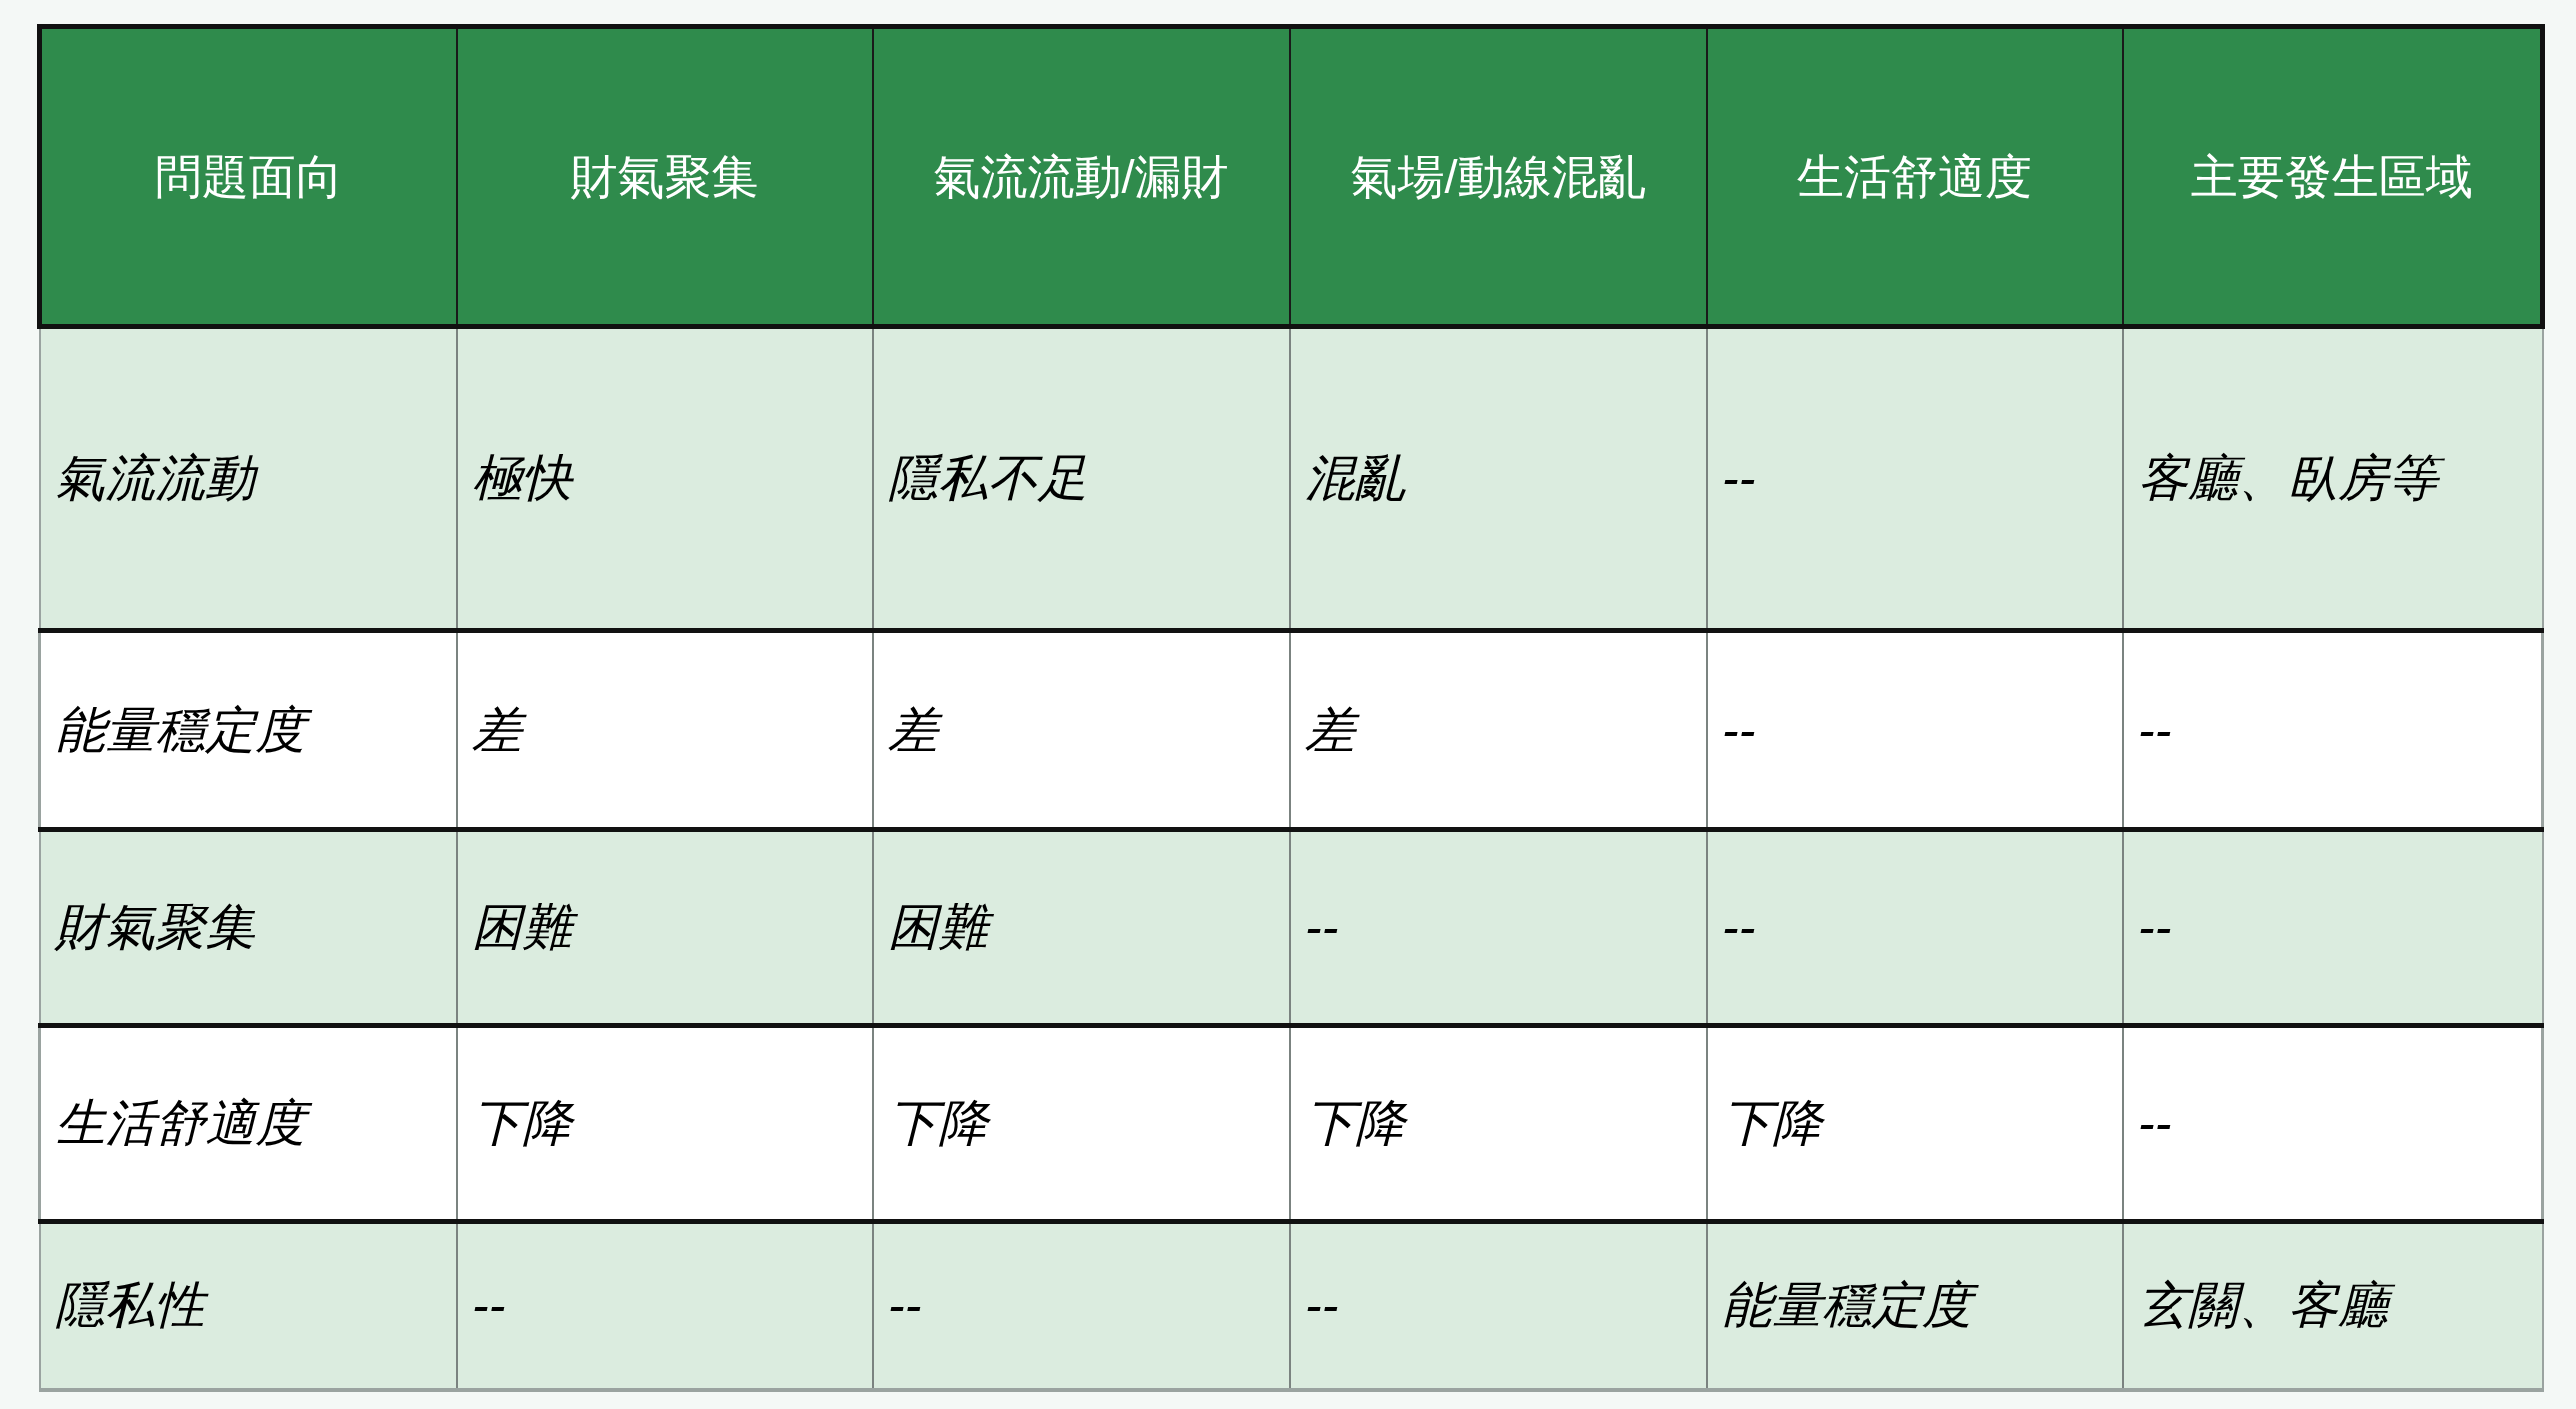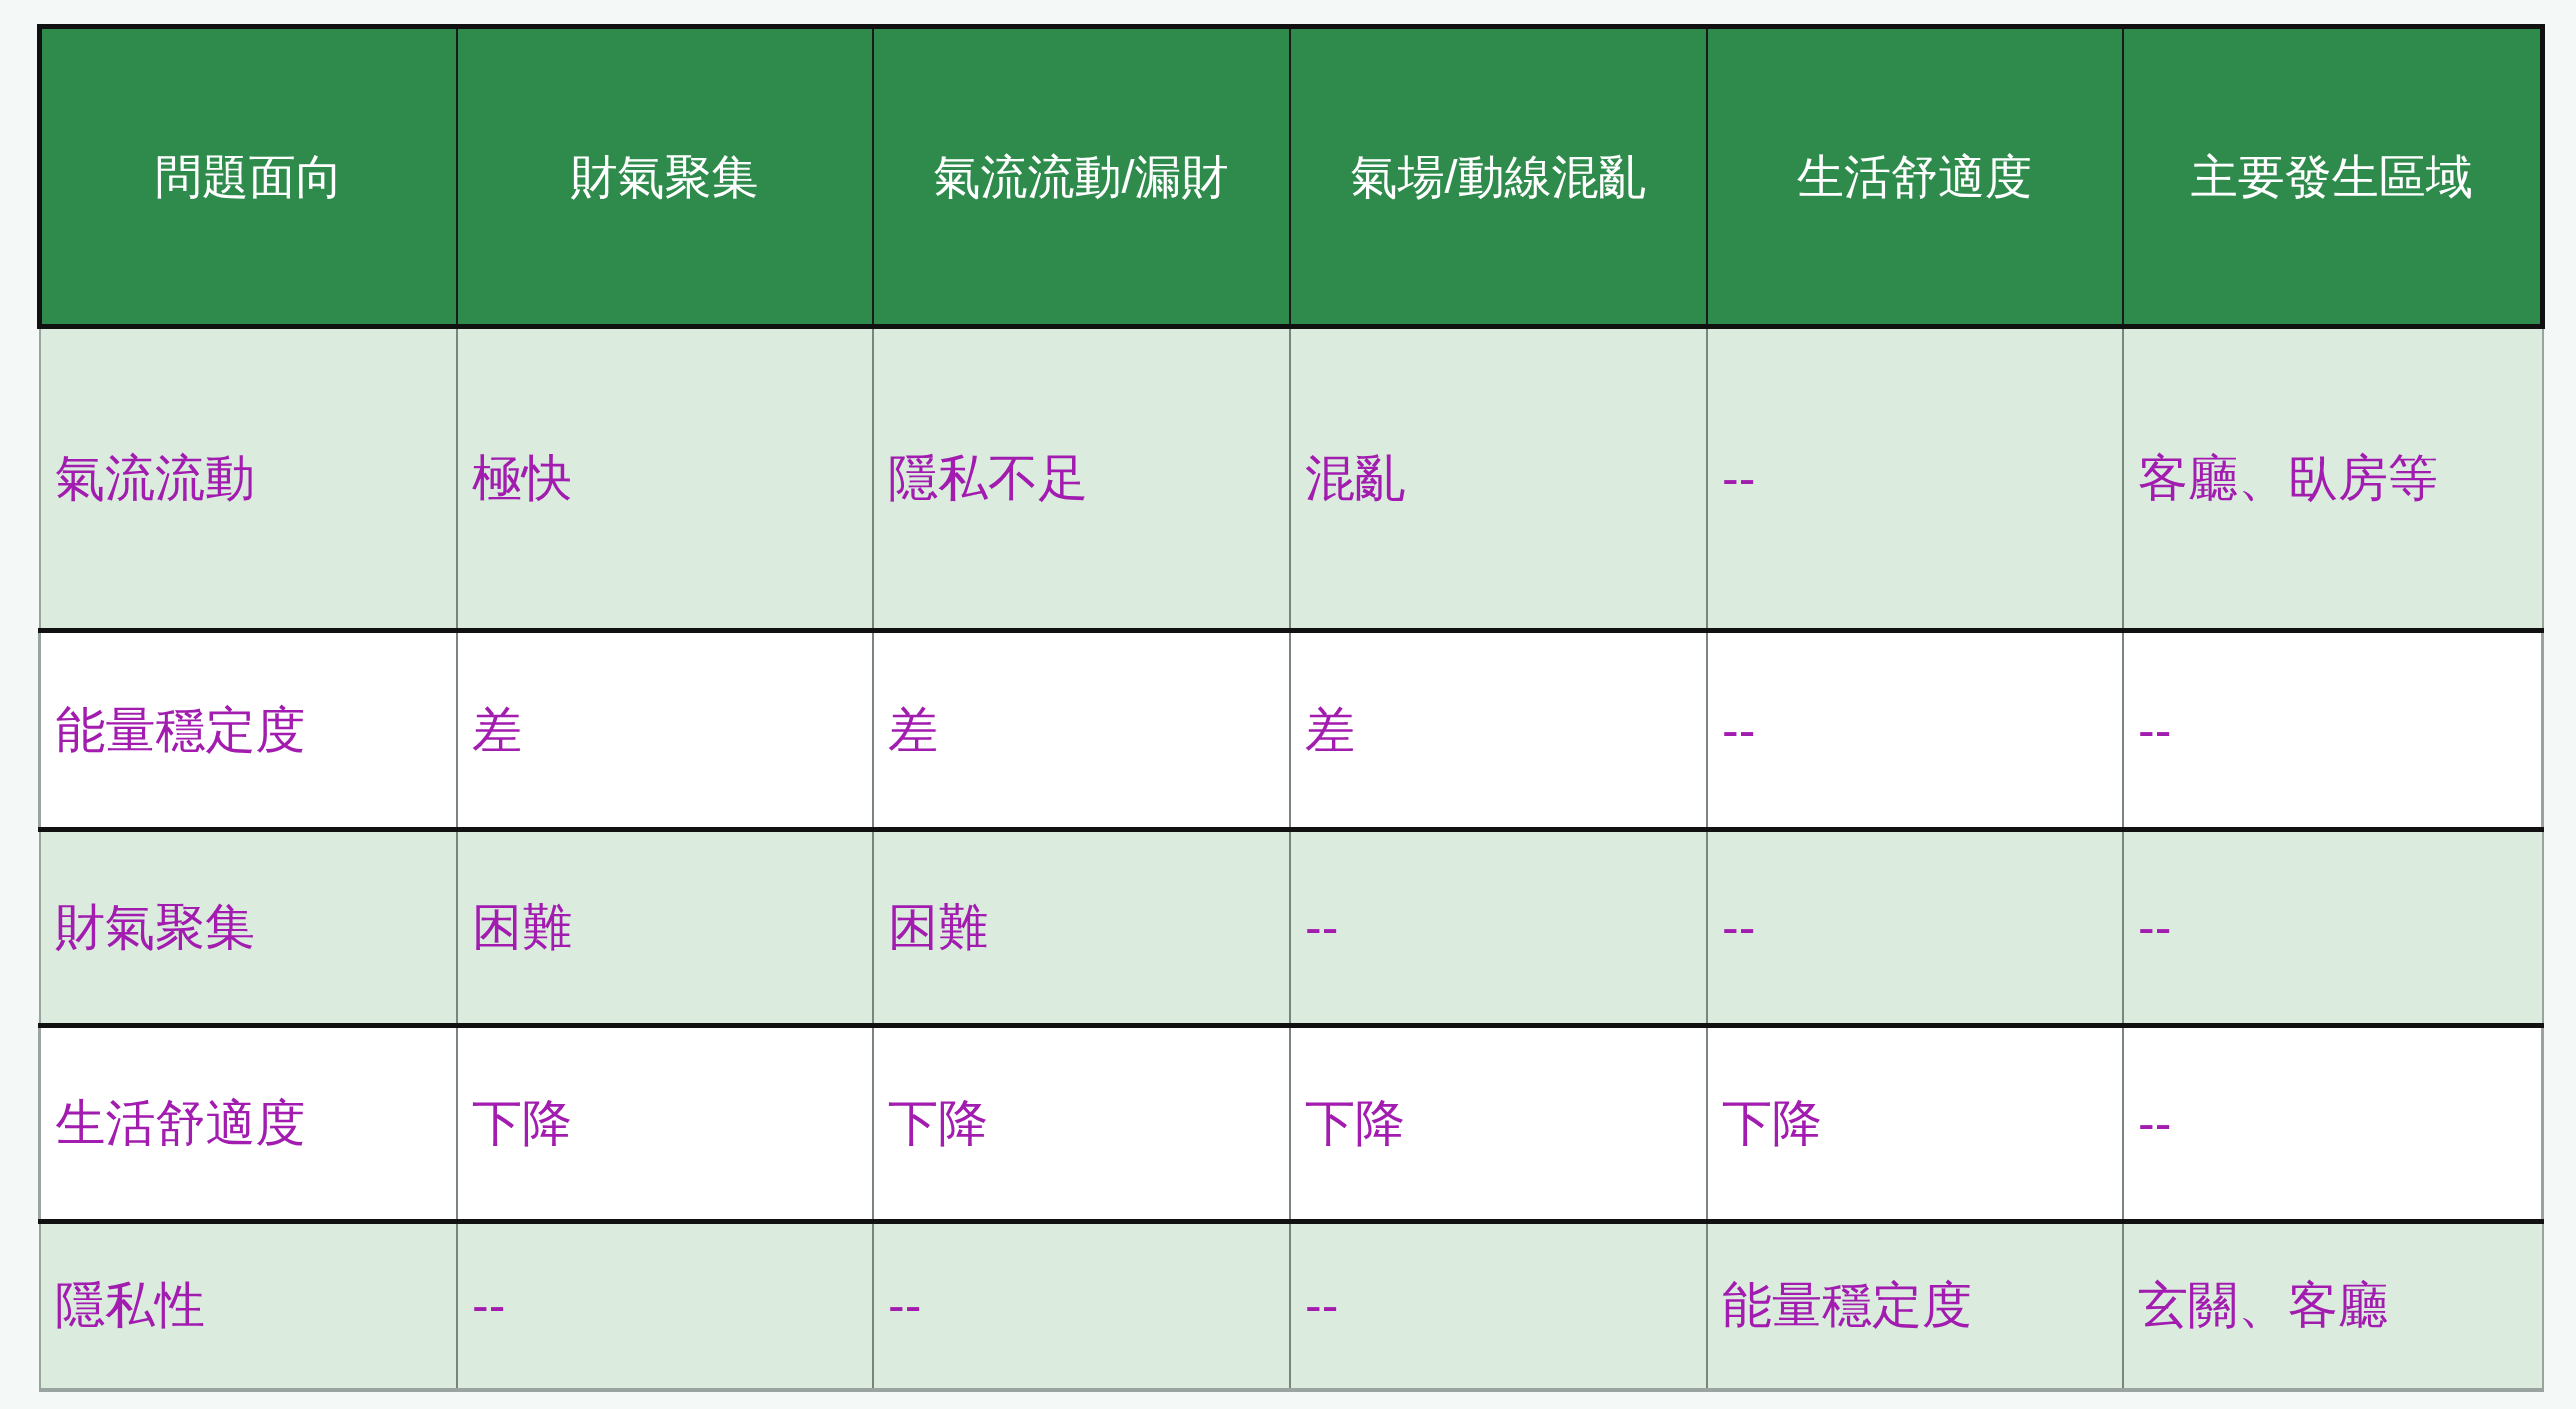--- a/index.html
+++ b/index.html
@@ -56,29 +56,30 @@
     border-bottom: 5.1px solid #111111;
     word-break: break-word;
   }
   thead th.first { border-left: 5.1px solid #111111; }
   thead th.last  { border-right: 5.1px solid #111111; }
 
   
   tbody td {
     font-size: 50px;
     line-height: 1.22;
-    color: #a21caf;
+    color: #000000;
     text-align: left;
     vertical-align: middle;
     padding: 0 14.6px;
     border-left: 2.9px solid #7b8380;
     border-right: 2.9px solid #7b8380;
     border-top: 5.1px solid #111111;
     border-bottom: 5.1px solid #111111;
     word-break: break-word;
+    font-style: italic;
   }
   tbody td.first-col { border-left: 3.7px solid #9aa3a0; }
   tbody td.last-col  { border-right: 3.7px solid #9aa3a0; }
 
   tbody tr.shade td { background: #dbecdf; }
   tbody tr.plain td { background: #ffffff; }
 
   tbody tr.shade td { border-top-color: #111111; border-bottom-color: #111111; }
   tbody tr.r0 { height: 304px; }
   tbody tr.r1 { height: 199px; }

